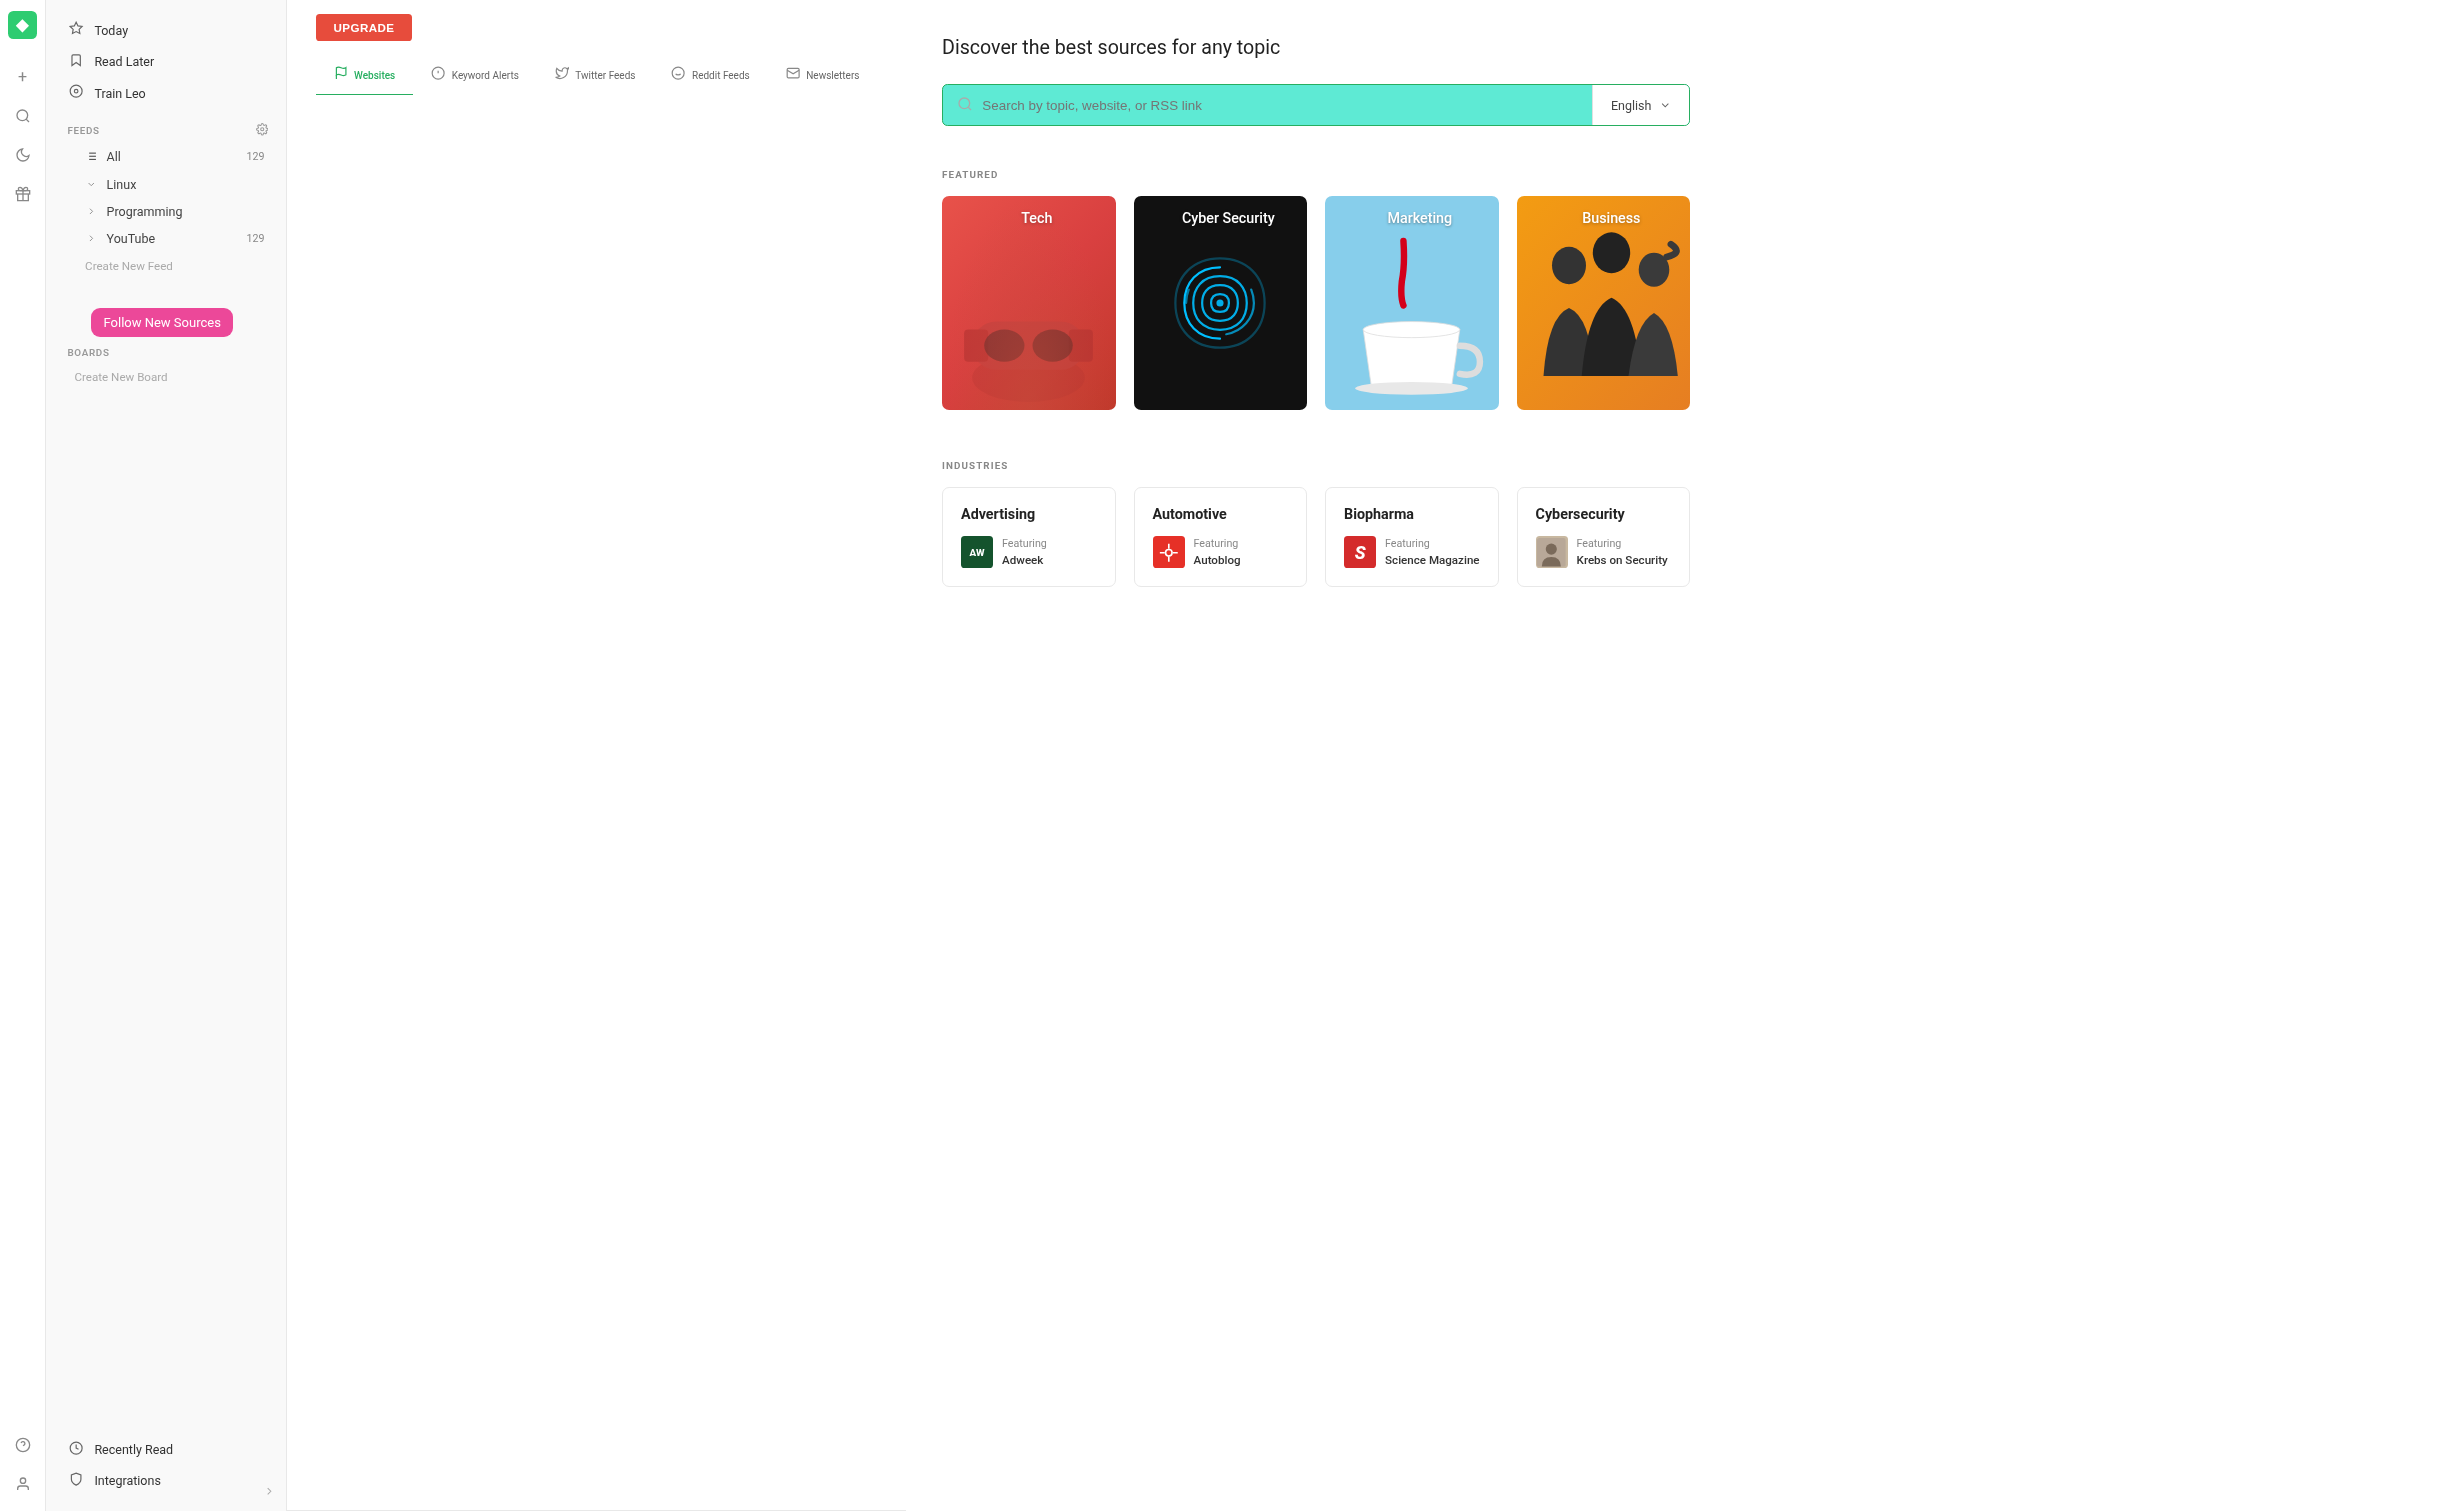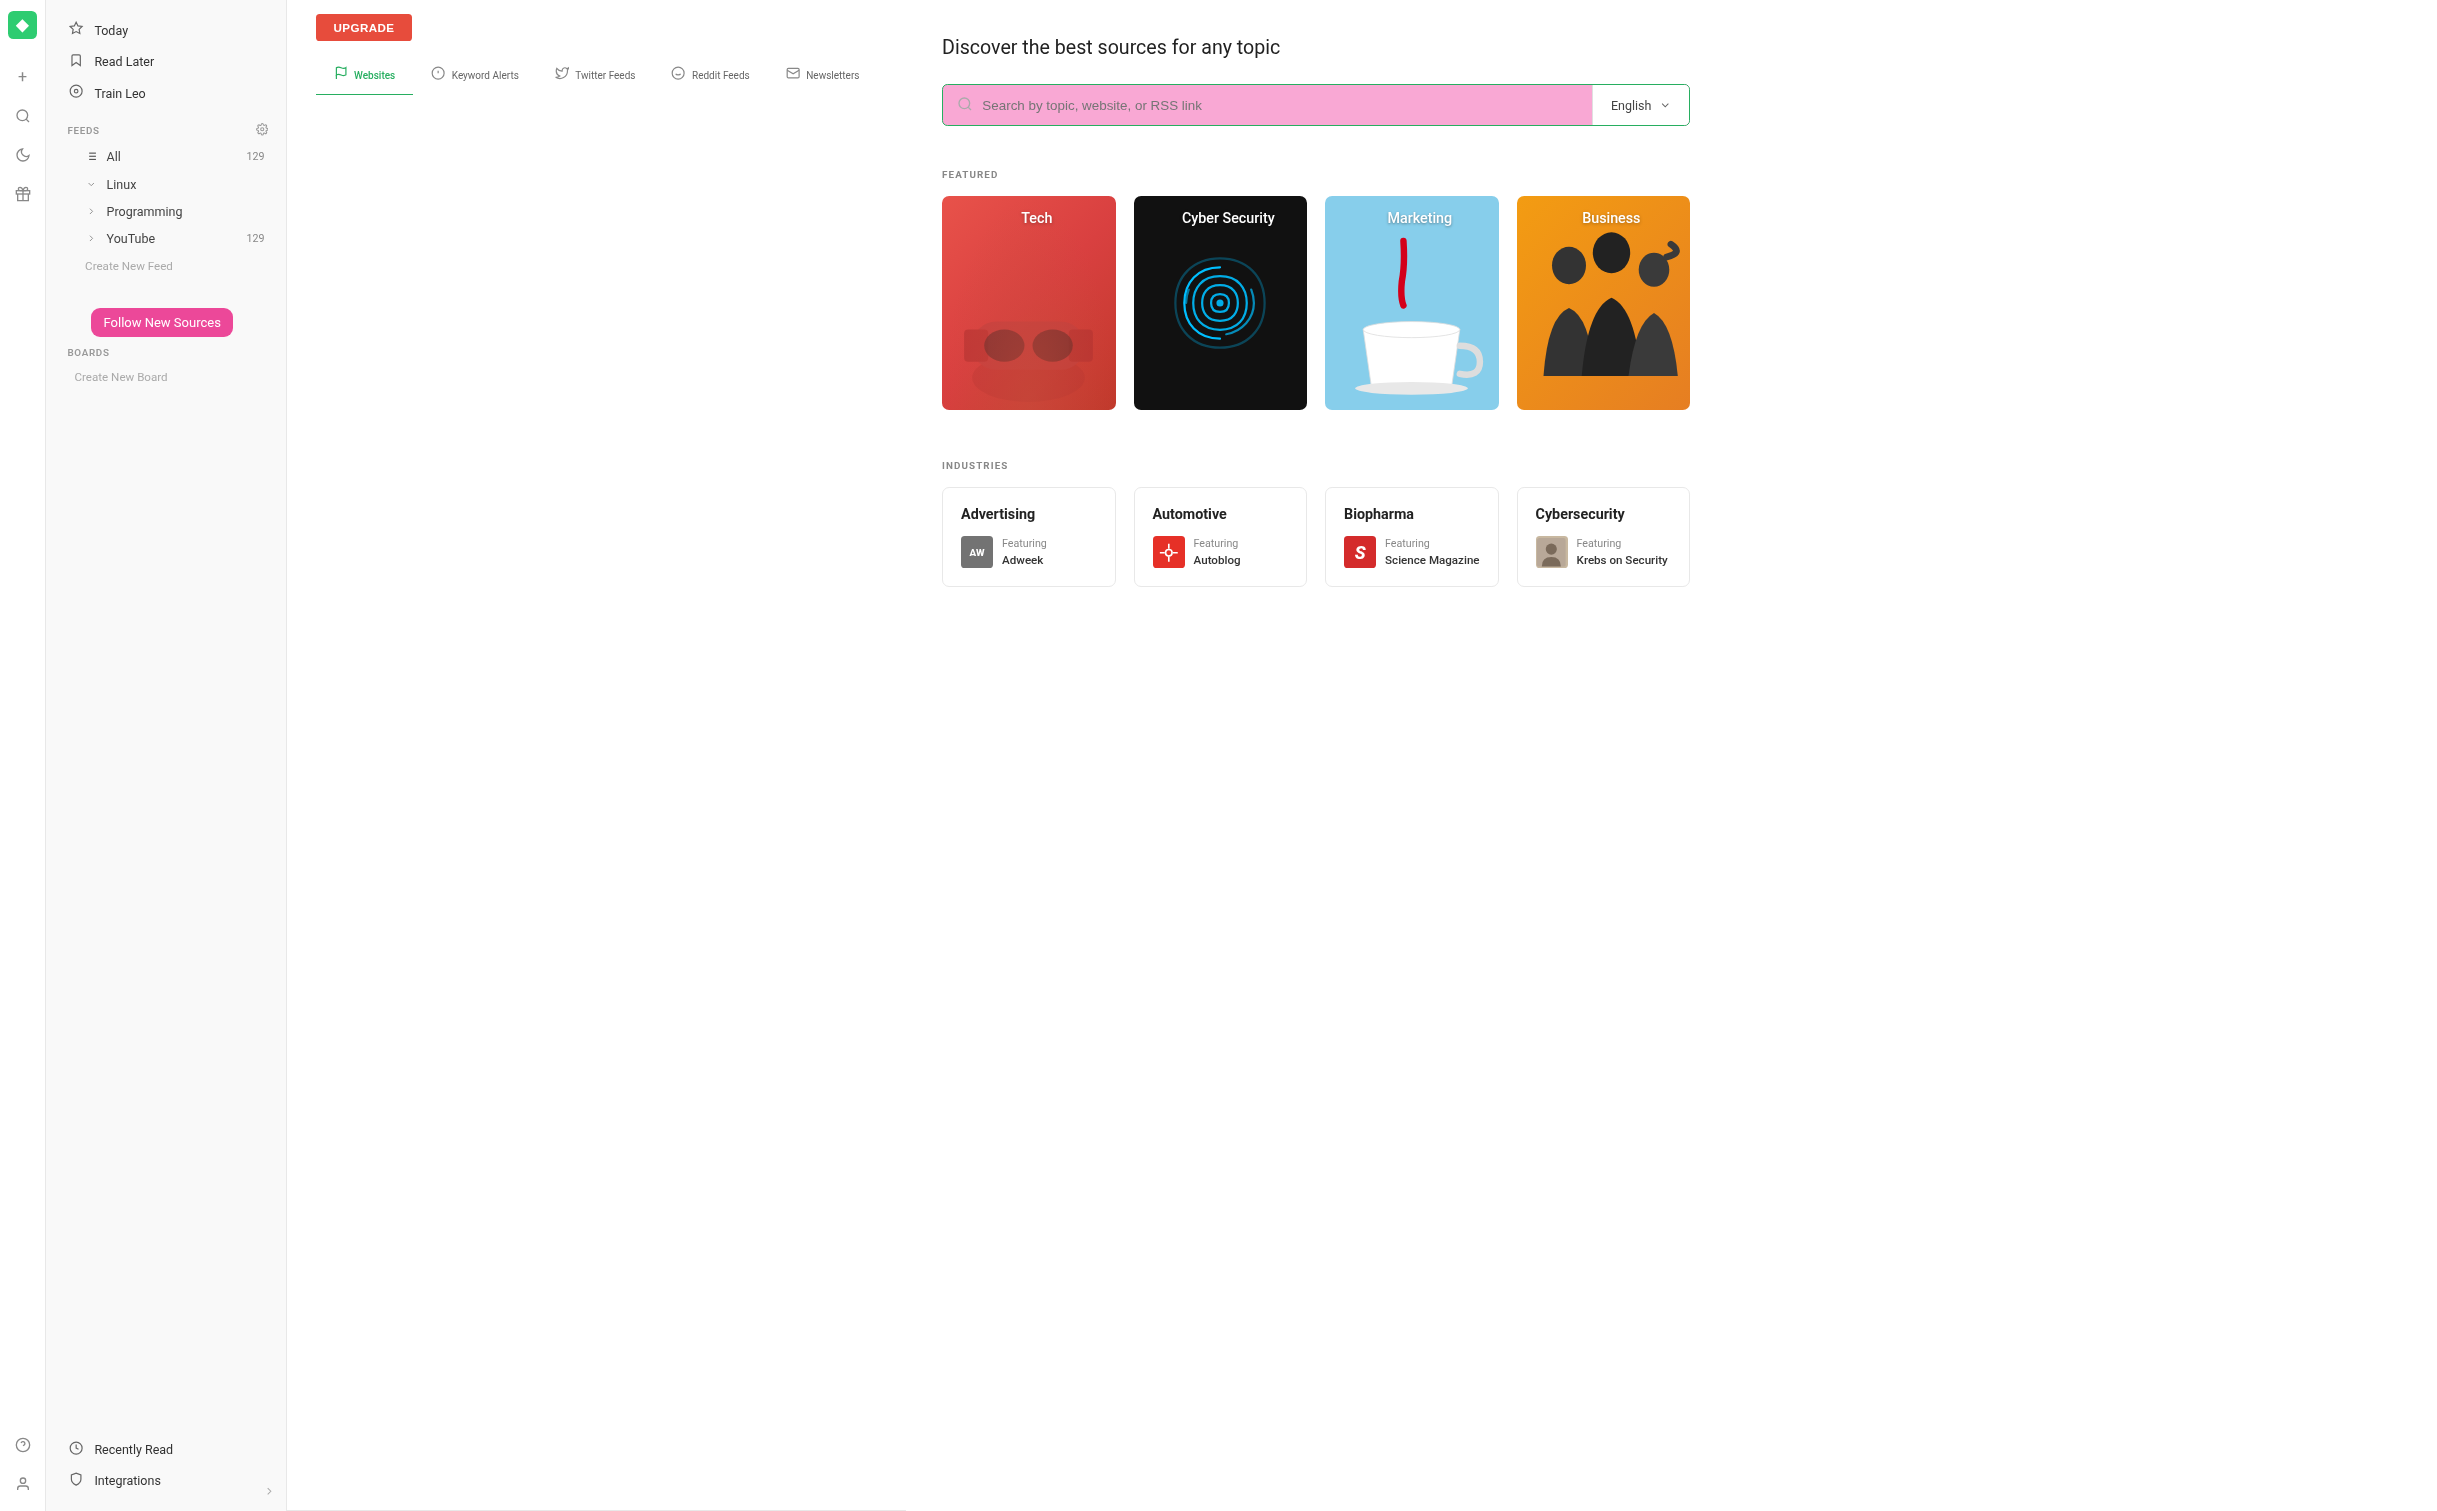--- a/index.html
+++ b/index.html
@@ -184,21 +184,21 @@
       margin-bottom: 25px;
     }
 
     
     .search-bar {
       display: flex;
       border: 1.8px solid #27ae60;
       border-radius: 5.4px;
       overflow: hidden;
       margin-bottom: 43px;
-      background: #f9a8d4;
+      background: #5eead4;
     }
     .search-input-wrap {
       flex: 1;
       display: flex;
       align-items: center;
       padding: 0 14.3px;
       gap: 9px;
     }
     .search-icon { color: #aaa; font-size: 14.3px; }
     .search-input {
@@ -338,21 +338,21 @@
       line-height: 1.4;
     }
     .featuring-text strong {
       display: block;
       color: #333;
       font-weight: 500;
       font-size: 11.6px;
     }
 
     
-    .logo-adweek { background: #737373; color: #fff; }
+    .logo-adweek { background: #14532d; color: #fff; }
     .logo-autoblog { background: #e63027; color: #fff; }
     .logo-science { background: #d42b2b; color: #fff; }
     .logo-krebs { overflow: hidden; background: #ddd; }
   </style>
 </head>
 <body>
 
 <div class="icon-rail">
   <div class="logo">
     <span>◆</span>

